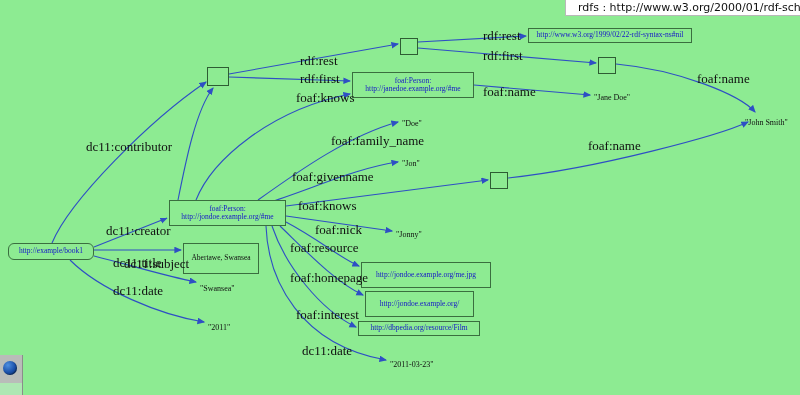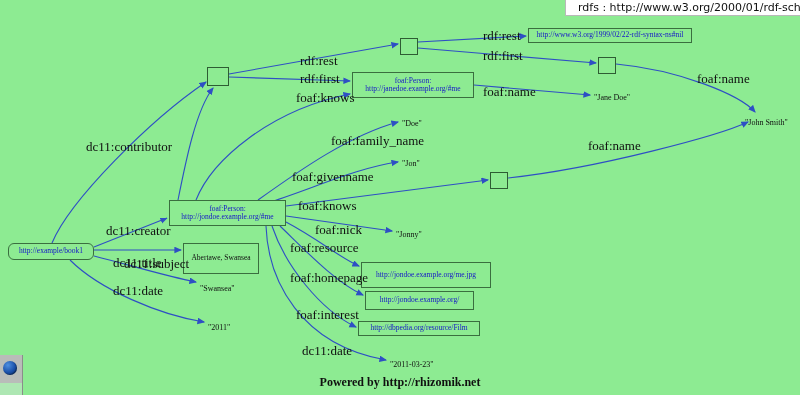--- a/index.html
+++ b/index.html
@@ -136,21 +136,21 @@
       </div>
       <div class="node uri" style="left: 528px; top: 28px; width: 164px; height: 15px;">
         <span class="ln">http://www.w3.org/1999/02/22-rdf-syntax-ns#nil</span>
       </div>
       <div class="node lit" style="left: 183px; top: 243px; width: 76px; height: 31px;">
         <span class="ln">Abertawe, Swansea</span>
       </div>
       <div class="node uri" style="left: 361px; top: 262px; width: 130px; height: 26px;">
         <span class="ln">http://jondoe.example.org/me.jpg</span>
       </div>
-      <div class="node uri" style="left: 365px; top: 291px; width: 109px; height: 19px;">
+      <div class="node uri" style="left: 365px; top: 291px; width: 109px; height: 26px;">
         <span class="ln">http://jondoe.example.org/</span>
       </div>
       <div class="node uri" style="left: 358px; top: 321px; width: 122px; height: 15px; text-align: center;">
         <span class="ln">http://dbpedia.org/resource/Film</span>
       </div>
       <div class="bnode" style="left: 207px; top: 67px; width: 22px; height: 19px;"></div>
       <div class="bnode" style="left: 400px; top: 38px; width: 18px; height: 17px;"></div>
       <div class="bnode" style="left: 598px; top: 57px; width: 18px; height: 17px;"></div>
       <div class="bnode" style="left: 490px; top: 172px; width: 18px; height: 17px;"></div>
       <div class="lit-plain" style="left: 594px; top: 93px;">"Jane Doe"</div>
@@ -177,20 +177,19 @@
       <div class="plabel" style="left: 299px; top: 222px; padding-left: 16px;">foaf:nick</div>
       <div class="plabel" style="left: 108px; top: 256px; padding-left: 16px;">dc11:subject</div>
       <div class="plabel" style="left: 290px; top: 240px;">foaf:resource</div>
       <div class="plabel" style="left: 113px; top: 255px;">dc11:title</div>
       <div class="plabel" style="left: 290px; top: 270px;">foaf:homepage</div>
       <div class="plabel" style="left: 113px; top: 283px;">dc11:date</div>
       <div class="plabel" style="left: 296px; top: 307px;">foaf:interest</div>
       <div class="plabel" style="left: 302px; top: 343px;">dc11:date</div>
     </div>
 
-  <div class="footer">Powered by http://rhizomik.net</div>
 
   <div class="taskbar">
     <div class="globe"></div>
     <div class="strip"></div>
   </div>
 
 </div>
 
 </body></html>

